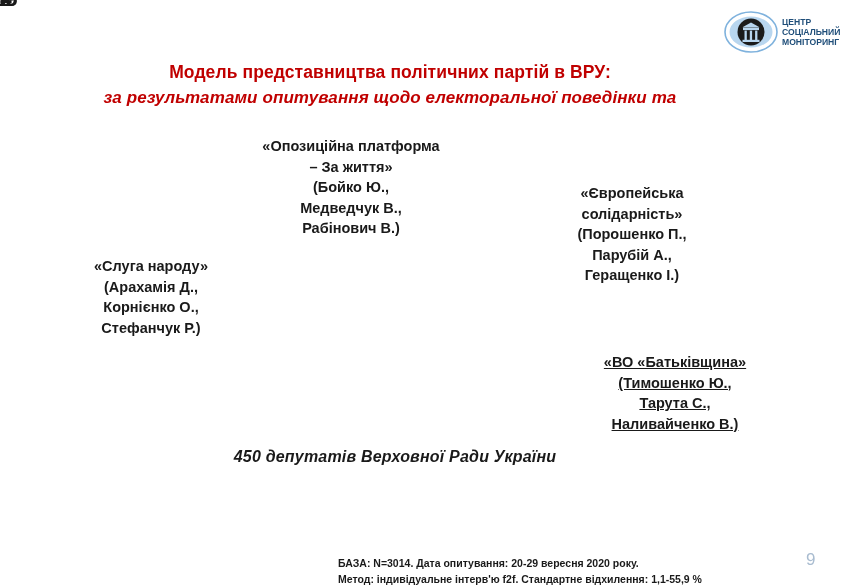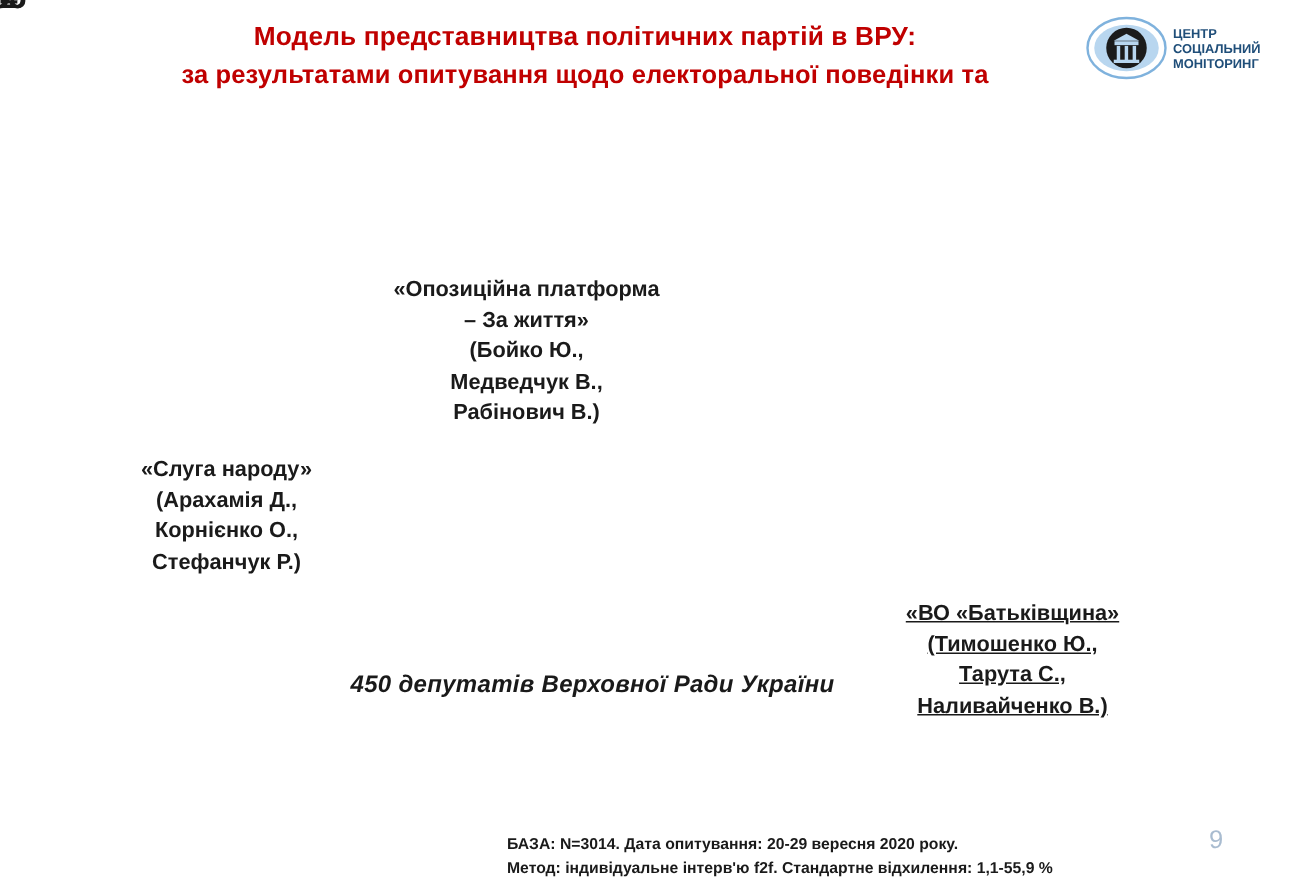--- a/index.html
+++ b/index.html
@@ -12,23 +12,24 @@
   .slide{position:absolute;inset:0;}
 
   
   .title-block{
     position:absolute;left:60px;top:12px;width:660px;
     text-align:center;color:#c00000;
   }
   .title-line1{
     font-size:17.5px;font-weight:bold;line-height:1.42;
     letter-spacing:.1px;
+    margin-top:48px;
   }
   .title-line2,.title-line3{
-    font-size:17px;font-weight:bold;line-height:1.5;
+    font-size:17px;font-weight:bold;font-style:italic;line-height:1.5;
     letter-spacing:.1px;
   }
 
   
   .logo{position:absolute;left:724px;top:6px;width:118px;height:52px;}
   .logo svg{display:block;}
 
   
   .chart-area{position:absolute;left:0;top:0;width:860px;height:588px;
     pointer-events:none;}
@@ -36,21 +37,21 @@
 
   .seg-value{
     font-family:"Liberation Sans","DejaVu Sans",sans-serif;
     font-size:21px;font-weight:bold;fill:#1a1a1a;
     text-anchor:middle;dominant-baseline:middle;
   }
 
   
   .party-label{
     position:absolute;color:#1a1a1a;font-size:14.5px;font-weight:bold;
-    line-height:1.42;text-align:center;white-space:pre-line;margin-top:47px;
+    line-height:1.42;text-align:center;white-space:pre-line;
   }
   #label-sn{left:56px;top:256px;width:190px;text-align:center;}
   #label-opzzh{left:232px;top:136px;width:238px;}
   #label-es{left:534px;top:183px;width:196px;}
   #label-batk{left:572px;top:352px;width:206px;text-decoration:underline;}
 
   
   .caption{
     position:absolute;left:150px;top:448px;width:490px;
     text-align:center;font-size:16px;font-style:italic;font-weight:bold;
@@ -116,20 +117,25 @@
 (Арахамія Д.,
 Корнієнко О.,
 Стефанчук Р.)</div>
 
   <div class="party-label" id="label-opzzh">«Опозиційна платформа
 – За життя»
 (Бойко Ю.,
 Медведчук В.,
 Рабінович В.)</div>
 
+  <div class="party-label" id="label-es">«Європейська
+солідарність»
+(Порошенко П.,
+Парубій А.,
+Геращенко І.)</div>
 
   <div class="party-label" id="label-batk">«ВО «Батьківщина»
 (Тимошенко Ю.,
 Тарута С.,
 Наливайченко В.)</div>
 
   <div class="caption">450 депутатів Верховної Ради України</div>
 
   <div class="footnote">
     <div>БАЗА: N=3014. Дата опитування: 20-29 вересня 2020 року.</div>

